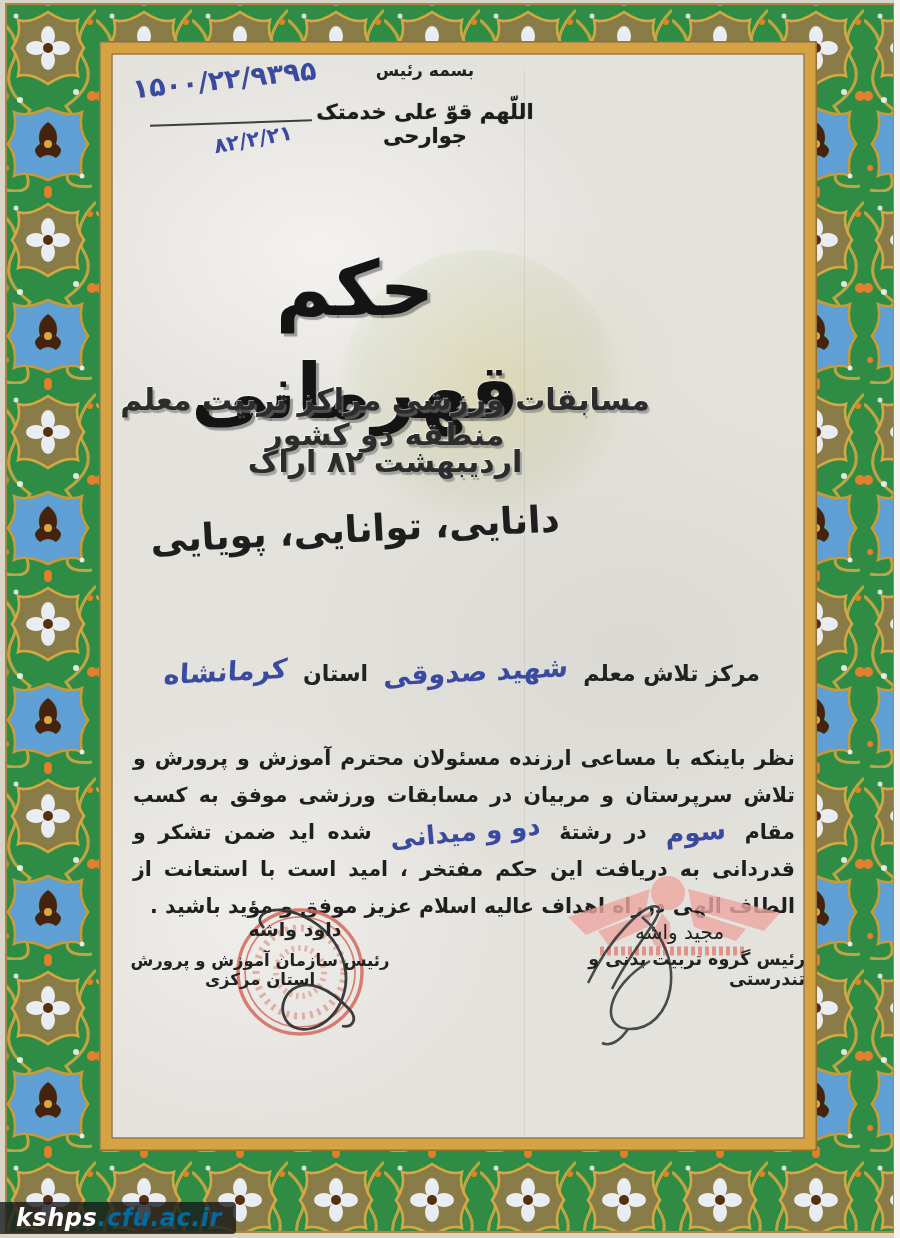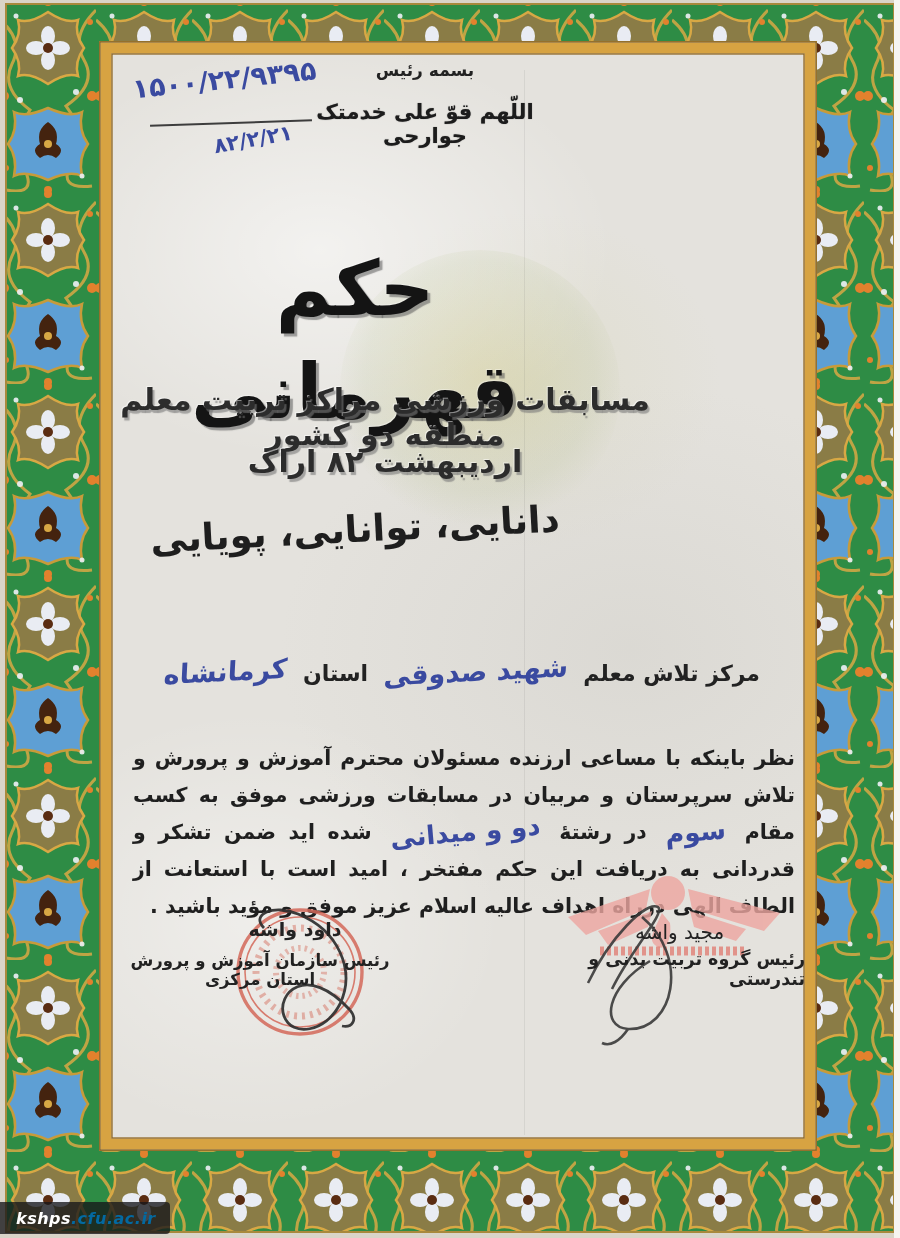--- a/index.html
+++ b/index.html
@@ -63,21 +63,21 @@
 
   
   .sig-name-r{left:635px;top:920px;width:140px;text-align:left;font-size:20px;font-weight:400;}
   .sig-title-r{left:565px;top:949px;width:240px;text-align:right;font-size:17.5px;font-weight:800;}
   .sig-name-l{left:235px;top:918px;width:120px;text-align:center;font-size:19px;font-weight:800;}
   .sig-title-l{left:110px;top:951px;width:300px;text-align:center;font-size:16.5px;font-weight:800;}
 
   
   .watermark{left:0;top:1202px;height:32px;padding:0 14px 0 16px;display:flex;align-items:center;
       background:rgba(22,22,26,.78);border-radius:0 4px 4px 0;direction:ltr;
-      font-style:italic;font-weight:800;font-size:16px;letter-spacing:.5px;}
+      font-style:italic;font-weight:800;font-size:24px;letter-spacing:.5px;}
   .watermark .wm-a{color:#ffffff;}
   .watermark .wm-b{color:#0369a1;}
 </style>
 </head>
 <body>
 
 <div class="page">
 
   <svg class="frame-svg" width="900" height="1238" viewBox="0 0 900 1238" aria-hidden="true">
     <defs>

